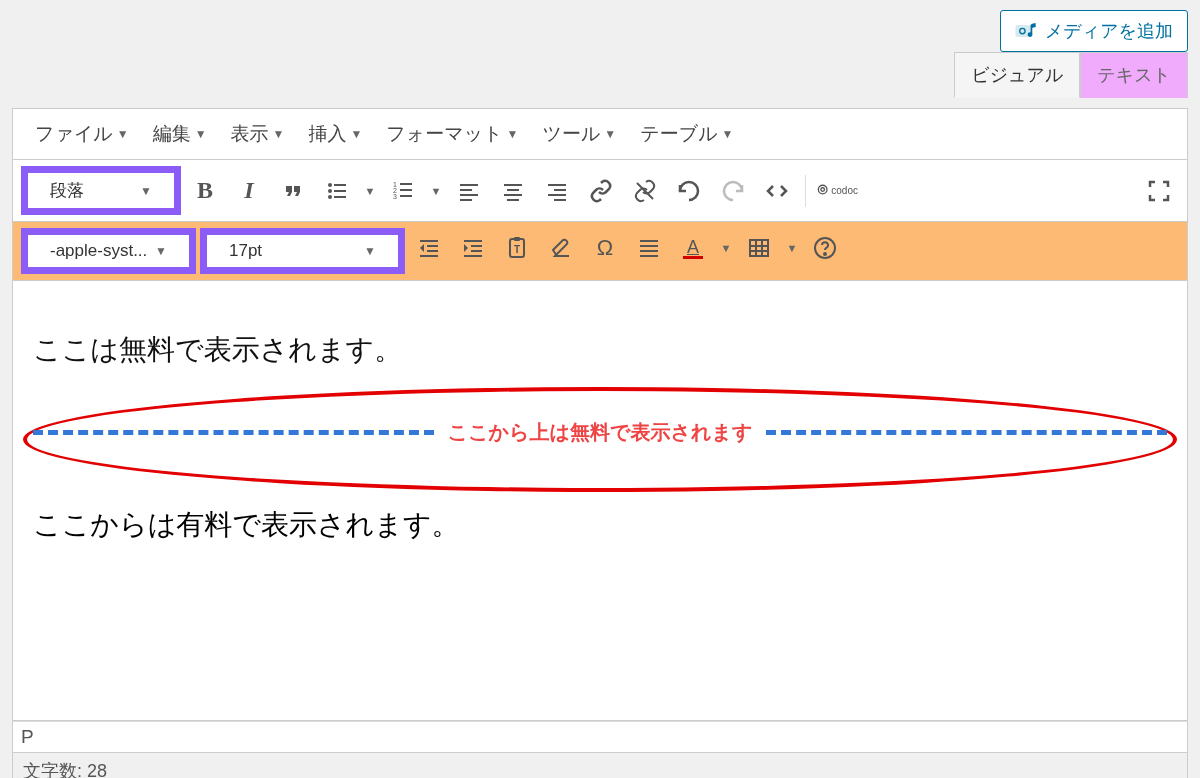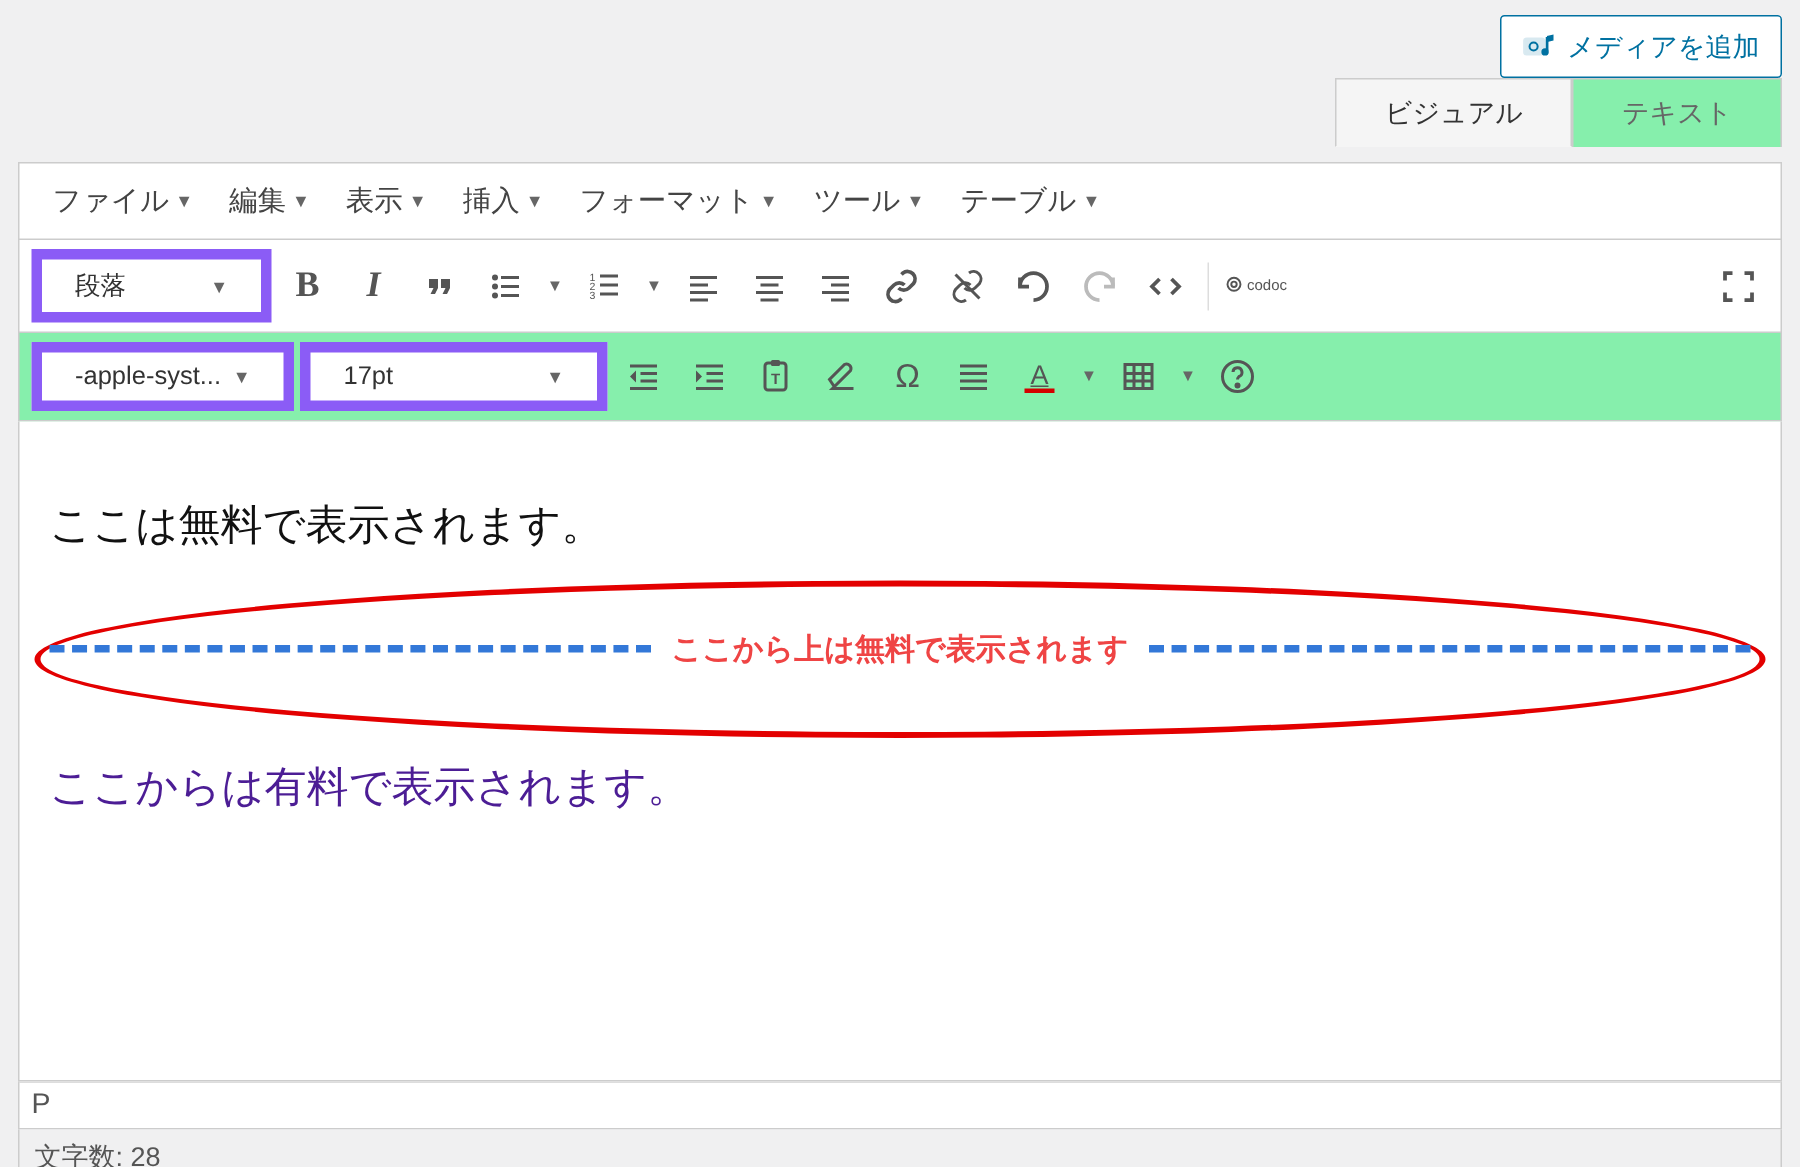--- a/index.html
+++ b/index.html
@@ -36,34 +36,34 @@
     .media-button svg { width: 22px; height: 18px; }
     .tabs {
       display: flex;
       gap: 0;
       align-self: flex-end;
     }
     .tab {
       background: #ebebeb;
       border: 1px solid #ccc;
       border-bottom: none;
-      padding: 10px 32px;
+      padding: 10px 16px;
       font-size: 18px;
       color: #555;
       cursor: pointer;
     }
     .tab.active {
       background: #f5f5f5;
       border-bottom: 1px solid #f5f5f5;
       color: #333;
       position: relative;
       z-index: 2;
     }
     .tab:not(.active) {
-      background: #86efac;
+      background: #f0abfc;
       color: #666;
     }
     .menubar {
       background: #fff;
       border: 1px solid #ccc;
       display: flex;
       gap: 0;
       padding: 6px 10px;
       margin-top: 10px;
     }
@@ -84,26 +84,25 @@
       background: #fff;
       border: 1px solid #ccc;
       border-top: none;
       padding: 6px 8px;
       display: flex;
       align-items: center;
       gap: 4px;
       flex-wrap: wrap;
     }
     .toolbar-row2 {
-      background: #86efac;
+      background: #fdba74;
       border: 1px solid #ccc;
       border-top: none;
       padding: 6px 8px;
       display: flex;
-      align-items: center;
       gap: 4px;
     }
     .select-box {
       display: inline-flex;
       align-items: center;
       justify-content: space-between;
       background: #fff;
       border: 7px solid #8b5cf6;
       padding: 6px 22px;
       font-size: 17px;
@@ -153,21 +152,21 @@
       position: relative;
     }
     .content-text {
       font-size: 28px;
       color: #111;
       font-weight: 400;
       margin-bottom: 30px;
     }
     .content-text2 {
       font-size: 28px;
-      color: #4c1d95;
+      color: #000000;
       font-weight: 400;
       margin-top: 40px;
     }
     .paywall-divider-wrap {
       position: relative;
       margin: 5px 0;
       padding: 20px 0;
     }
     .paywall-divider {
       display: flex;

